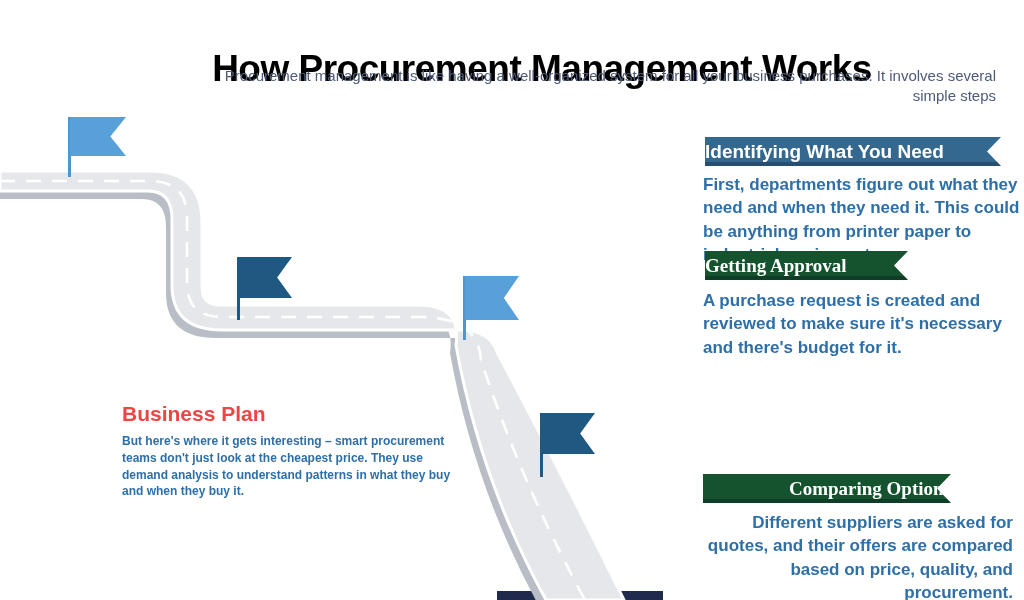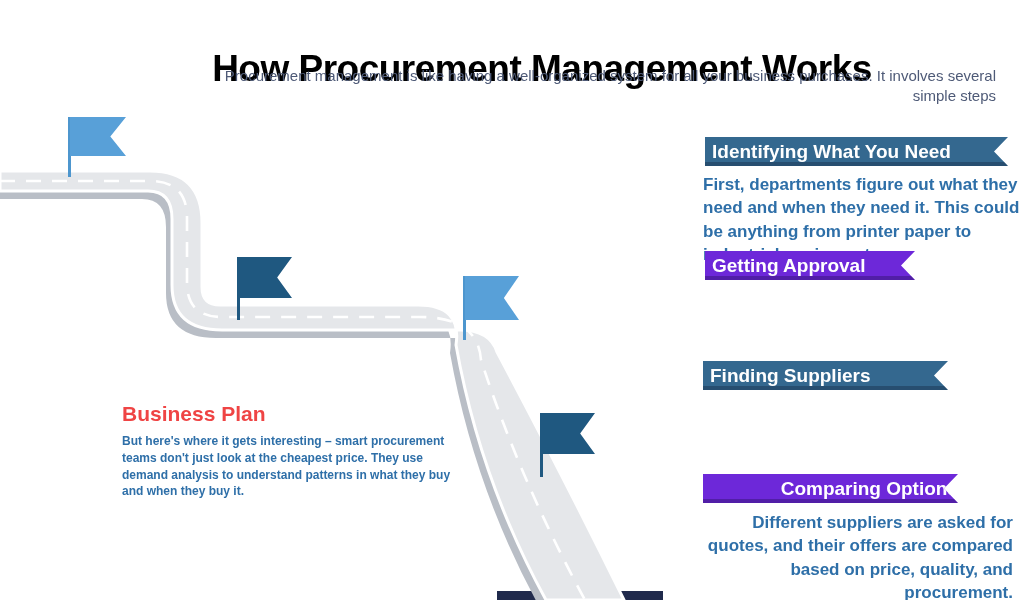--- a/index.html
+++ b/index.html
@@ -24,30 +24,30 @@
   .pole.dark{background:#1F5880;}
   .flag{
     position:absolute;
     clip-path:polygon(0 0,100% 0,72% 50%,100% 100%,0 100%);
   }
   .flag.light{background:#58A0D8;}
   .flag.dark{background:#1F5880;}
   
   .step{position:absolute;}
   .banner{
-    position:relative;height:29px;line-height:29px;padding-left:7px;
+    position:relative;height:29px;line-height:29px;padding-left:0;
     color:#ffffff;font-size:19px;font-weight:700;white-space:nowrap;
     clip-path:polygon(0 0,100% 0,calc(100% - 14px) 50%,100% 100%,0 100%);
   }
   .banner::after{
     content:"";position:absolute;left:0;right:0;bottom:0;height:4px;
     background:rgba(0,0,20,0.25);
   }
   .banner-dark{background:#34688F;}
-  .banner-light{background:#6d28d9;}
+  .banner-light{background:#14532d;font-family:Liberation Serif, serif;}
   .step-body{
     margin:7px 0 0 0;font-size:17px;font-weight:600;line-height:1.38;color:#2E6FA8;
   }
   .step1{left:705px;top:137px;} .step1 .banner{width:296px;} .step1 .step-body{width:322px;margin-left:-2px;}
   .step2{left:705px;top:251px;} .step2 .banner{width:203px;} .step2 .step-body{width:312px;margin-left:-2px;margin-top:9px;}
   .step3{left:703px;top:361px;} .step3 .banner{width:238px;} .step3 .step-body{width:302px;margin-top:9px;margin-left:2px;}
   .step4{left:703px;top:474px;text-align:right;} .step4 .banner{width:248px;} .step4 .step-body{width:306px;margin-top:8px;margin-left:4px;}
   
   .bp-title{
     position:absolute;left:122px;top:402px;font-size:21px;font-weight:800;color:#ef4444;
@@ -91,26 +91,24 @@
     <div class="banner banner-dark">
       <span>Identifying What You Need</span>
     </div>
     <p class="step-body">First, departments figure out what they need and when they need it. This could be anything from printer paper to industrial equipment.</p>
   </div>
 
   <div class="step step2">
     <div class="banner banner-light">
       <span>Getting Approval</span>
     </div>
+    <p class="step-body">A purchase request is created and reviewed to make sure it's necessary and there's budget for it.</p>
   </div>
 
   <div class="step step3">
-    <div class="banner banner-dark">
-      <span>Finding Suppliers</span>
-    </div>
   </div>
 
   <div class="step step4">
     <div class="banner banner-light">
       <span>Comparing Options</span>
     </div>
     <p class="step-body">Different suppliers are asked for quotes, and their offers are compared based on price, quality, and procurement.</p>
   </div>
 
   <div class="bp-title">Business Plan</div>

